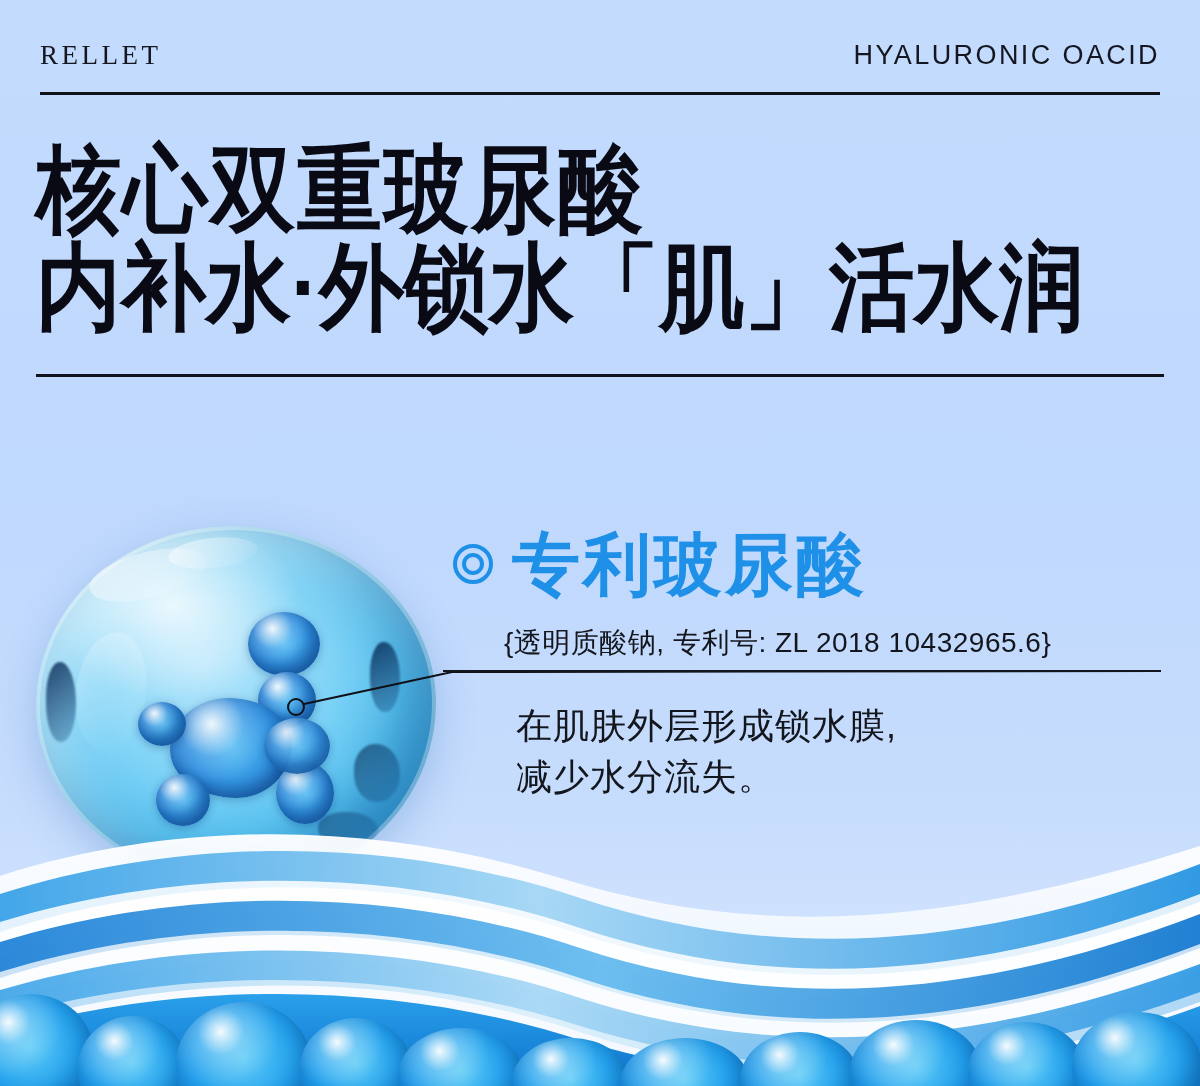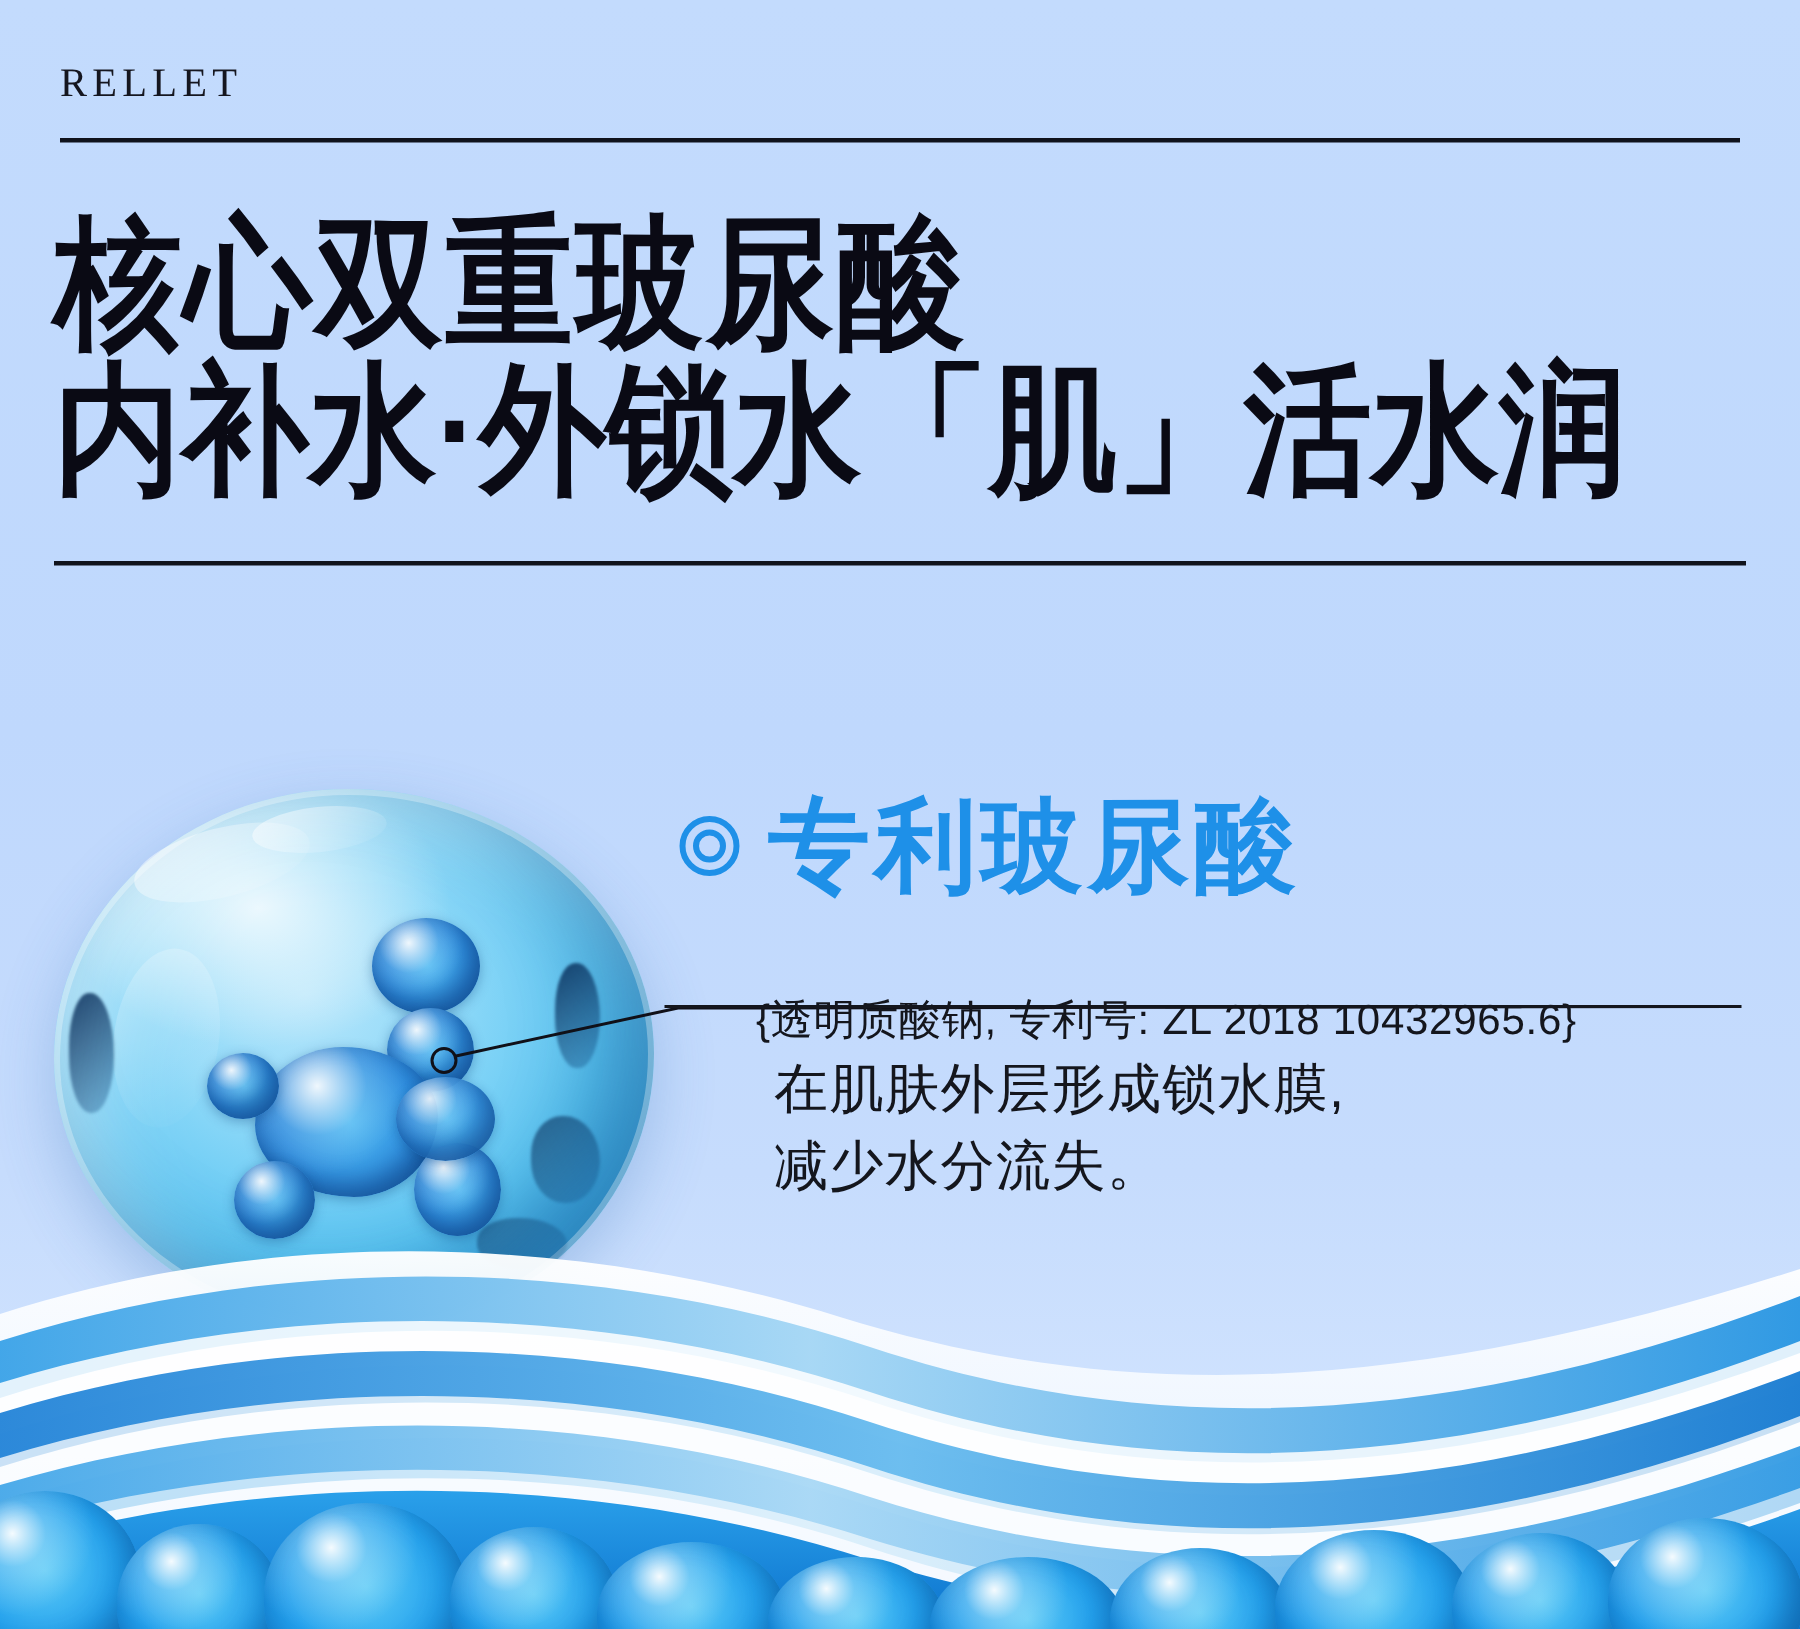--- a/index.html
+++ b/index.html
@@ -110,21 +110,21 @@
     display:flex; align-items:center; gap:18px;
   }
   .ring-icon { width:42px; height:42px; flex:0 0 42px; }
   .sect-title-txt {
     font-size:68px; font-weight:700; color:#1e90e8; letter-spacing:3px;
     line-height:56px; white-space:nowrap;
   }
 
   .patent {
     position:absolute; left:504px; top:624px;
-    font-size:28px; color:#14161d; letter-spacing:.5px; white-space:nowrap;margin-top:37px;
+    font-size:28px; color:#14161d; letter-spacing:.5px; white-space:nowrap;
   }
   .patent-rule {
     position:absolute; left:443px; top:670px; width:718px; height:2px;
     background:#14161d;
   }
 
   .body-copy {
     position:absolute; left:516px; top:700px;
     font-size:36px; line-height:51px; color:#14161d;
     letter-spacing:1px;
@@ -142,20 +142,21 @@
     box-shadow:inset -8px -10px 22px rgba(5,60,120,.45);
   }
 </style>
 </head>
 <body>
 
 <div id="poster">
 
   <div class="hdr">
     <div class="hdr-brand">RELLET</div>
+    <div class="hdr-sub">HYALURONIC OACID</div>
     <div class="hdr-rule"></div>
   </div>
 
   <div class="headline">
     <div class="ln ln1">核心双重玻尿酸</div>
     <div class="ln ln2">内补水·外锁水「肌」活水润</div>
   </div>
   <div class="headline-rule"></div>
 
   <div class="sphere-wrap">

